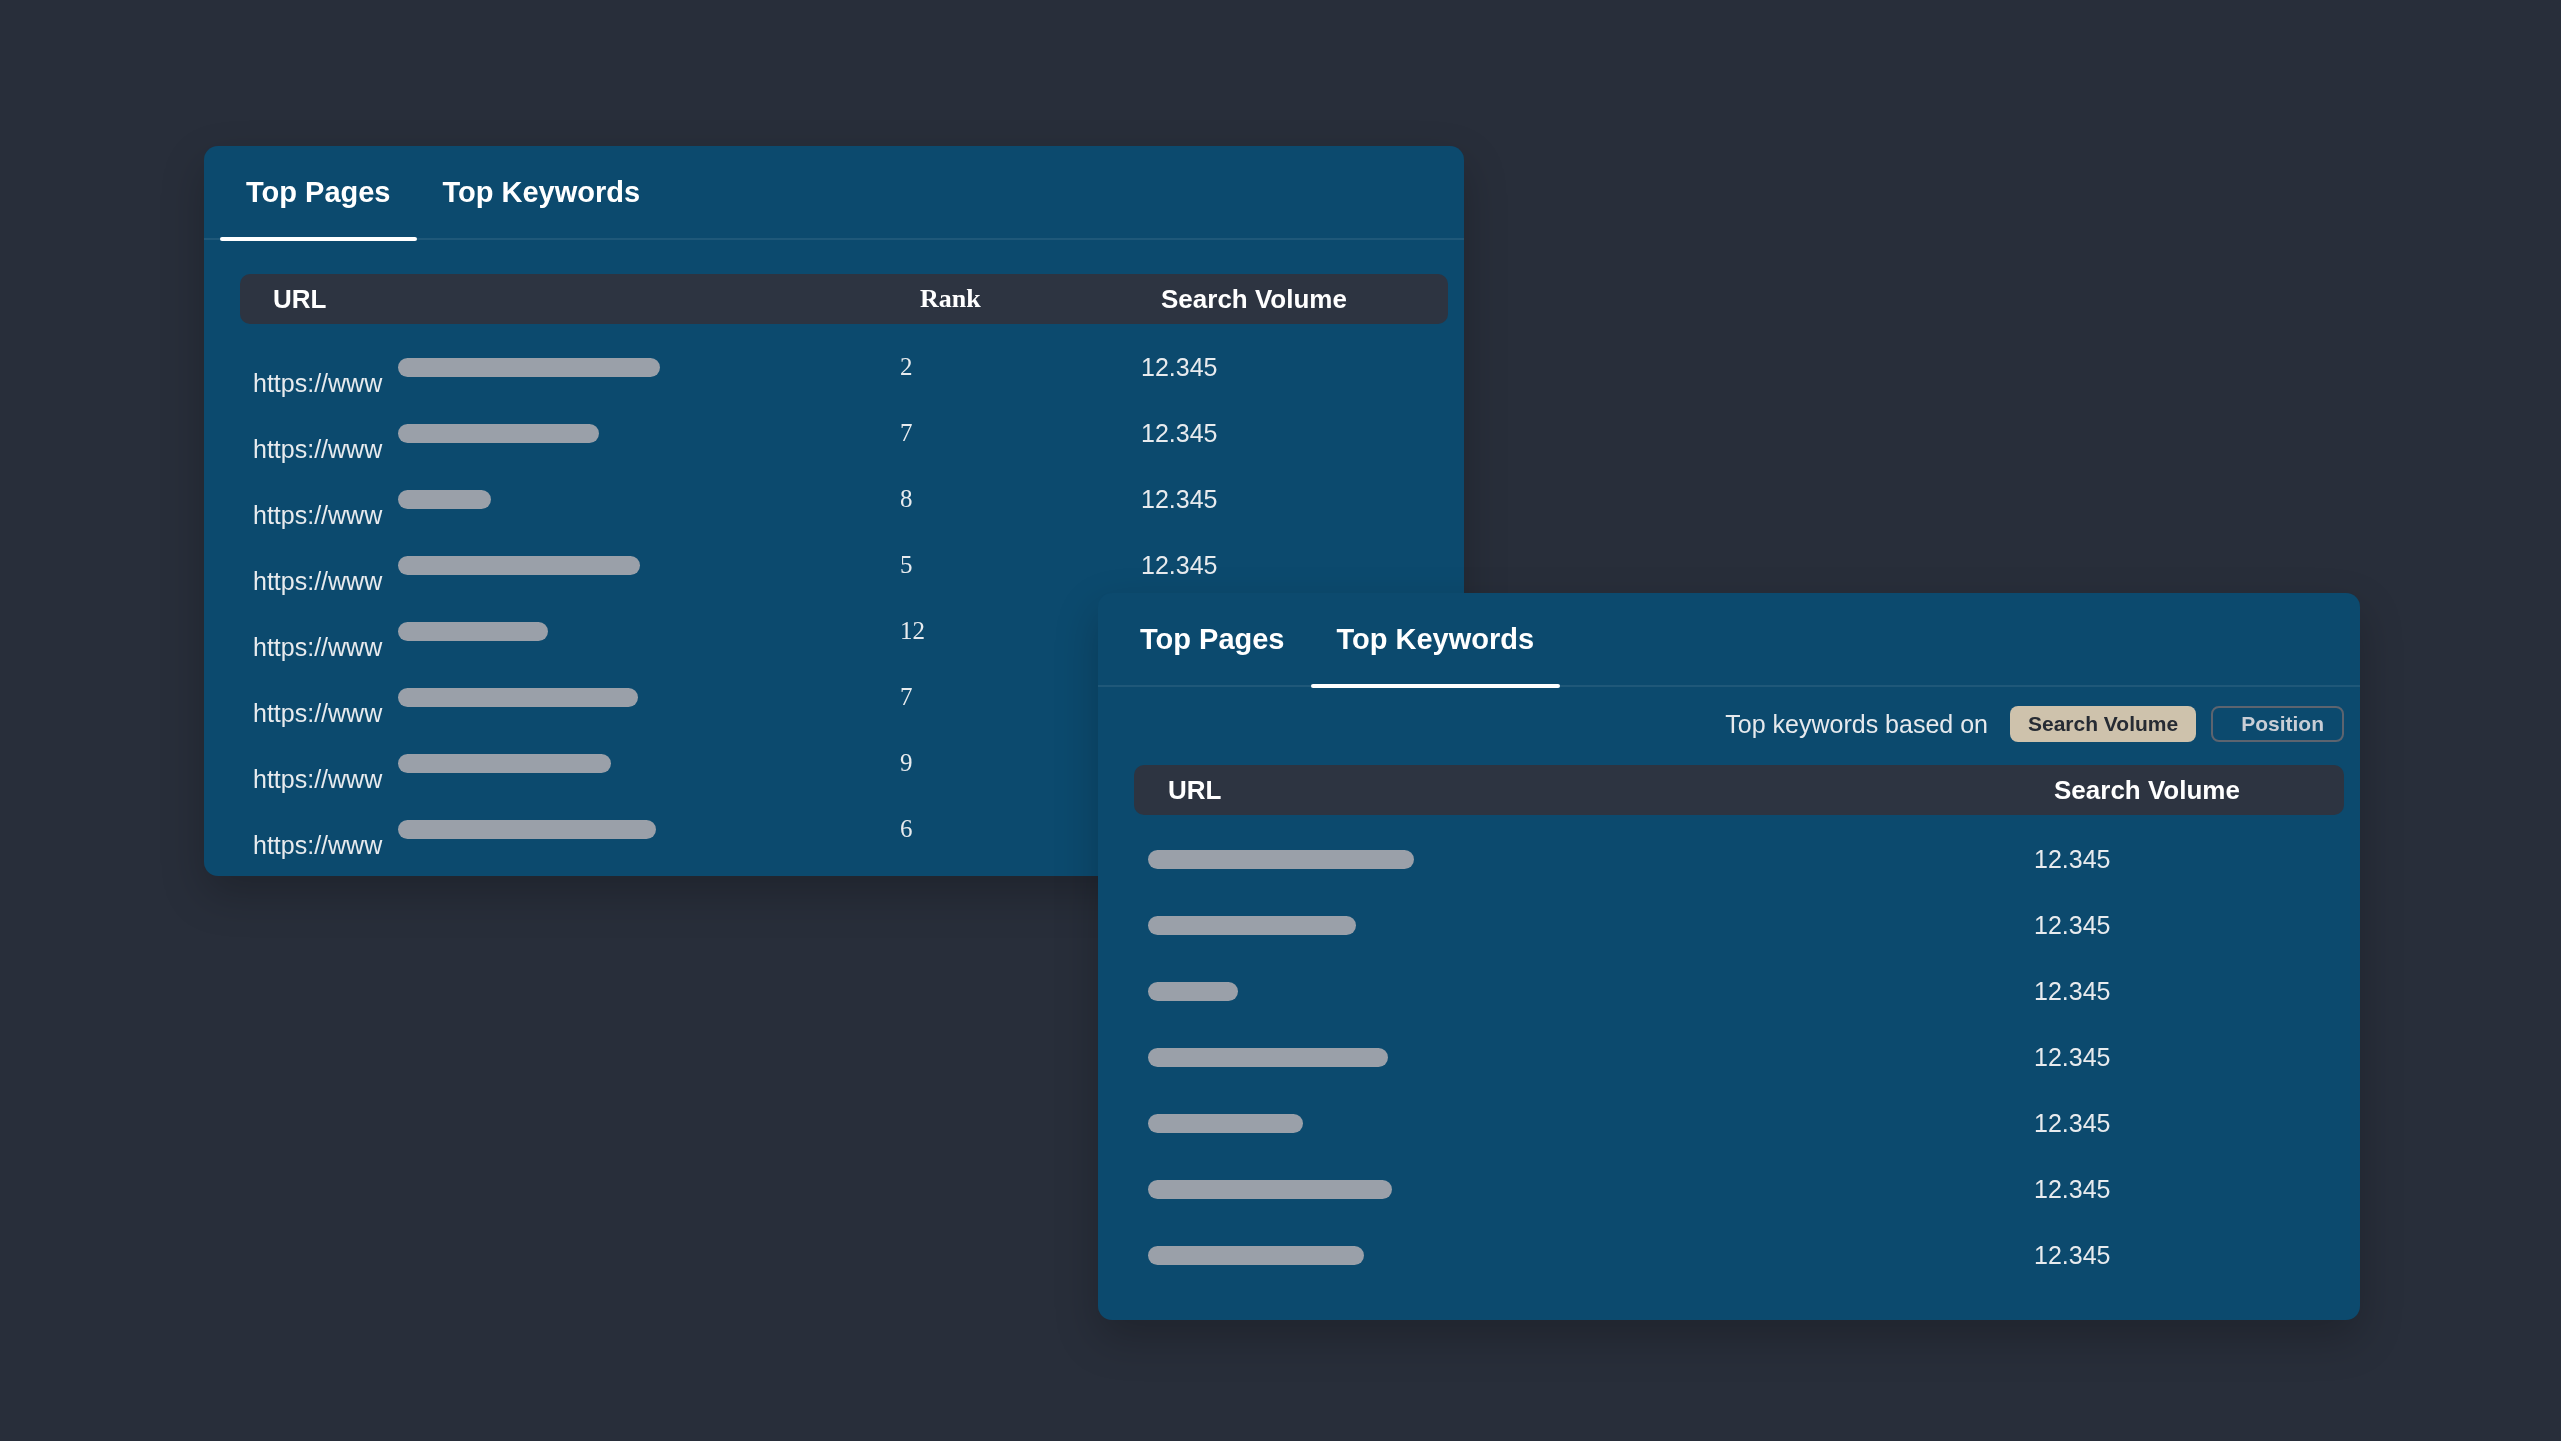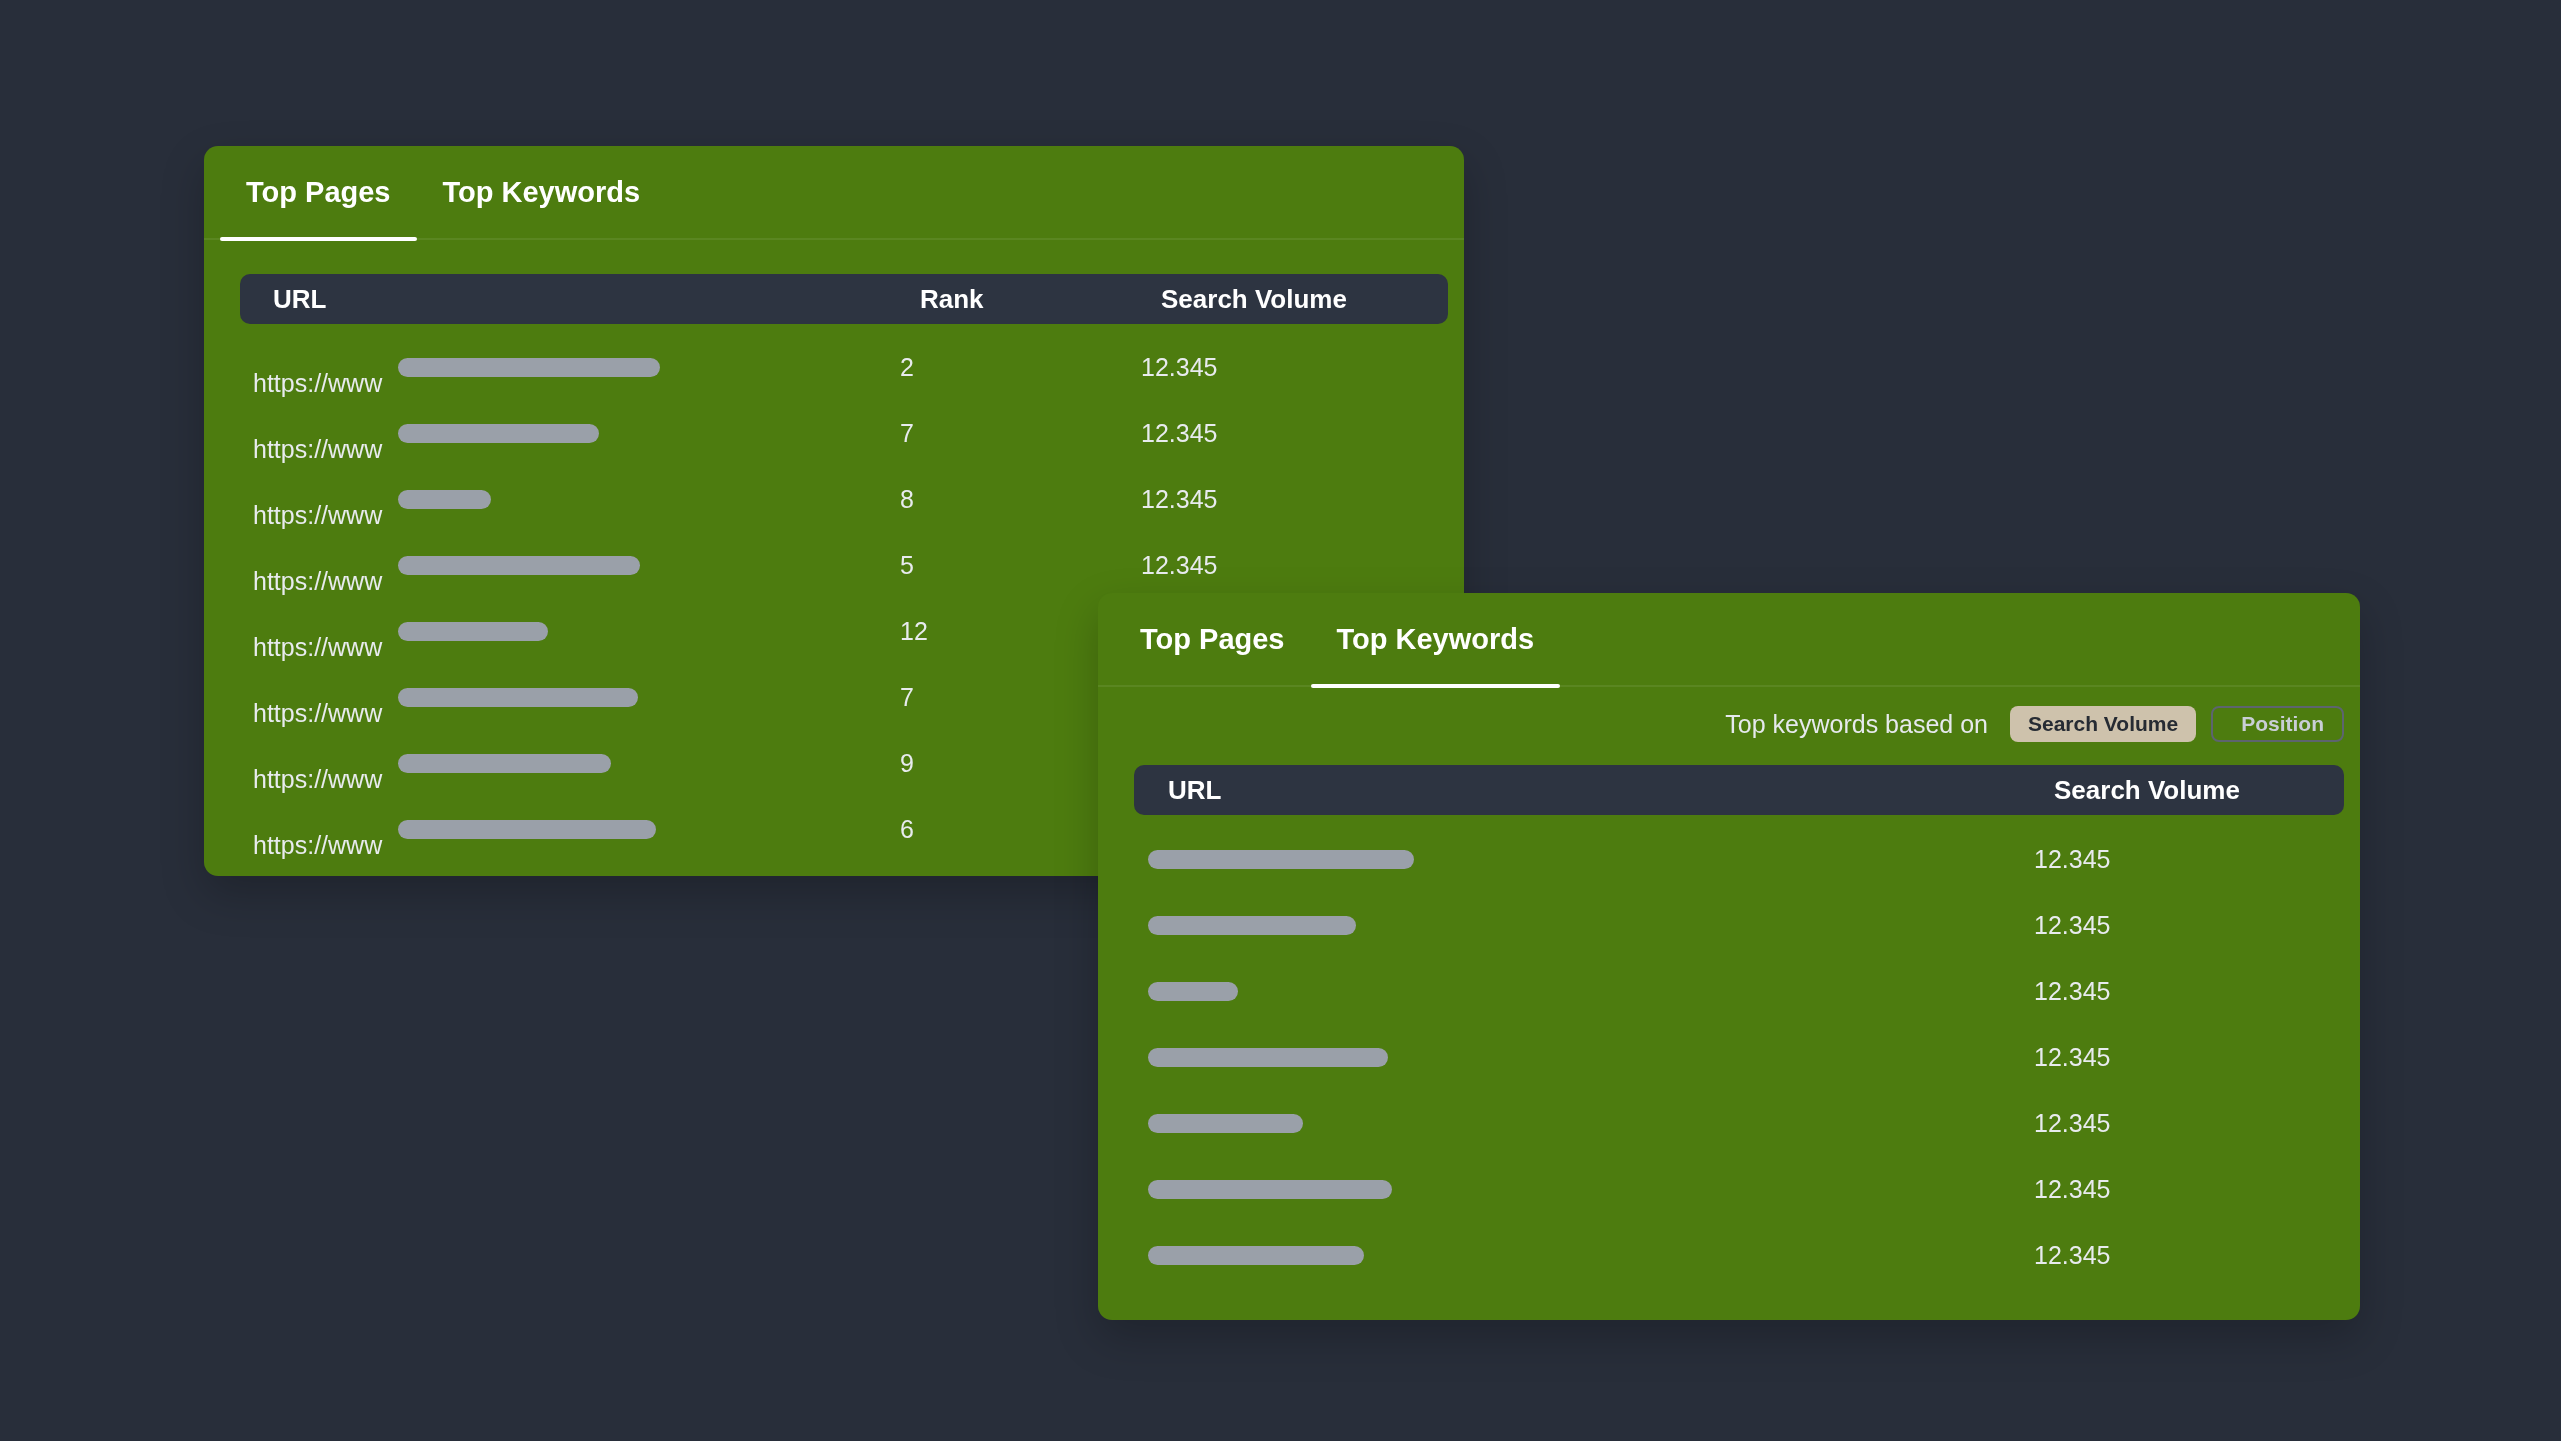--- a/index.html
+++ b/index.html
@@ -6,21 +6,21 @@
   body{
     width:2561px;height:1441px;
     background:#282e3a;
     font-family:"Liberation Sans", sans-serif;
     position:relative;
     overflow:hidden;
     -webkit-font-smoothing:antialiased;
   }
   .panel{
     position:absolute;
-    background:#4d7c0f;
+    background:#0c4a6e;
     border-radius:14px;
     box-shadow:0 18px 44px rgba(0,0,0,0.22);
   }
   #panel-top-pages{left:204px;top:146px;width:1260px;height:730px;z-index:1;}
   #panel-top-keywords{left:1098px;top:593px;width:1262px;height:727px;z-index:2;}
 
   .tabs{
     display:flex;
     align-items:stretch;
     height:92px;
@@ -56,21 +56,21 @@
   .trow{
     height:66px;
     display:flex;align-items:center;
     color:#e8ebee;
     font-size:25px;
   }
   .rows{margin-top:10px;}
 
   
   .p1-c-url{width:680px;padding-left:33px;box-sizing:border-box;display:flex;align-items:center;}
-  .p1-c-rank{width:241px;}
+  .p1-c-rank{width:241px;font-family:Liberation Serif, serif;}
   .p1-c-sv{flex:1;}
 
   
   .p2-c-url{width:920px;padding-left:34px;box-sizing:border-box;display:flex;align-items:center;}
   .p2-c-sv{flex:1;}
 
   .pill{
     height:19px;
     background:#9aa0a9;
     border-radius:10px;

